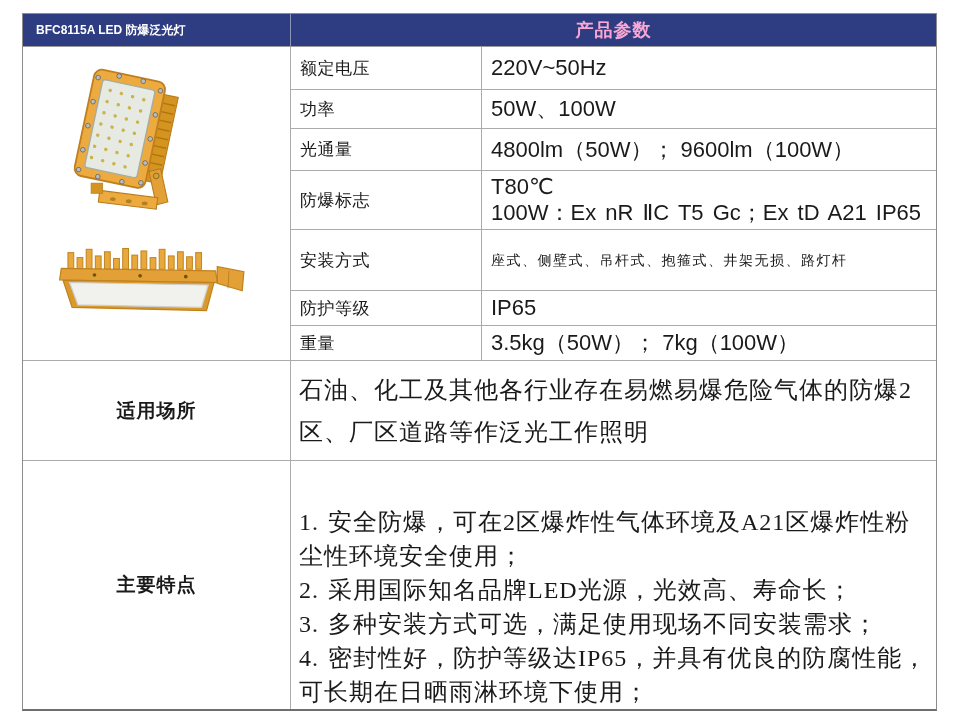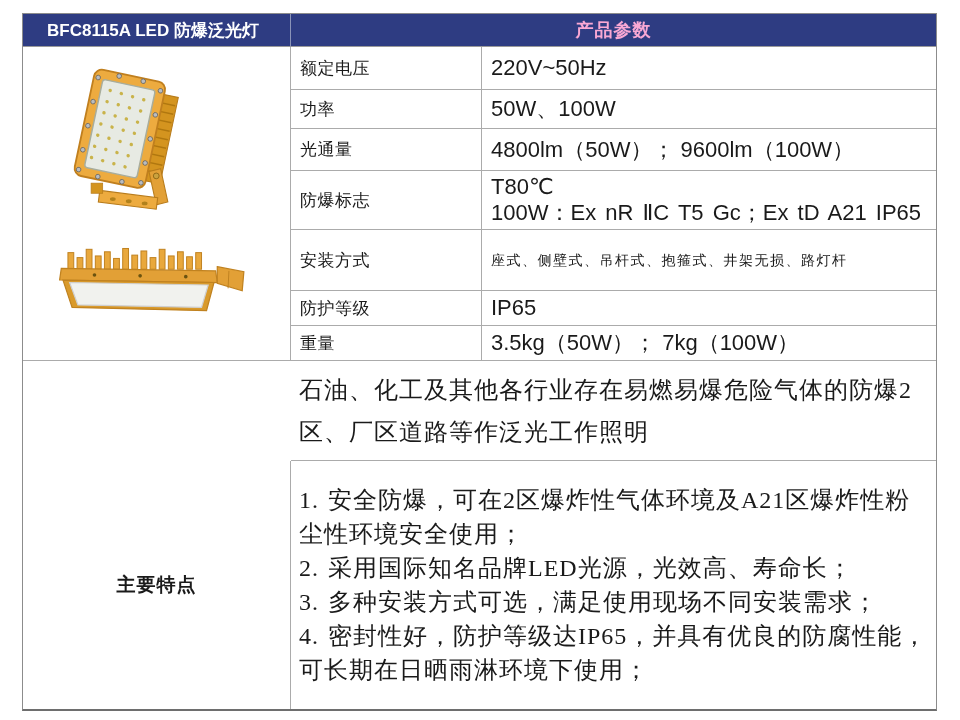--- a/index.html
+++ b/index.html
@@ -5,36 +5,36 @@
   html,body{margin:0;padding:0;background:#ffffff;}
   .page{position:relative;width:960px;height:720px;background:#ffffff;overflow:hidden;
         font-family:"Liberation Sans","DejaVu Sans",sans-serif;color:#1a1a1a;}
   .tbl{position:absolute;left:22px;top:13px;width:915px;height:698px;box-sizing:border-box;
        border:1px solid #8c8c8c;border-bottom:2px solid #6e6e6e;
        display:grid;grid-template-columns:268px 191px 1fr;
        grid-template-rows:33px 43px 39px 42px 59px 61px 35px 35px 100px 1fr;}
   .c{border-right:1px solid #ababab;border-bottom:1px solid #ababab;box-sizing:border-box;
      display:flex;align-items:center;overflow:hidden;}
   .noB{border-bottom:none;}
-  .hdrL{background:#2e3c82;color:#ffffff;font-weight:bold;font-size:17px;
-        padding-left:24px;border-right:1px solid #8a93b8;border-bottom:1px solid #9a9a9a;}
+  .hdrL{background:#2e3c82;color:#ffffff;font-weight:bold;font-size:12px;
+        padding-left:13px;border-right:1px solid #8a93b8;border-bottom:1px solid #9a9a9a;}
   .hdrR{background:#2e3c82;color:#f9a8d4;font-weight:bold;font-size:18px;
         justify-content:center;border-right:none;border-bottom:1px solid #9a9a9a;
         letter-spacing:1px;}
   .imgcell{grid-row:2 / span 7;position:relative;display:block;}
   .speclbl{font-size:17px;padding-left:9px;letter-spacing:0.5px;}
   .specval{font-size:22px;padding-left:9px;padding-right:6px;border-right:none;}
   .cjkwrap{font-size:14px;letter-spacing:1.5px;line-height:27px;}
   .exline{line-height:26px;word-spacing:3px;}
   .seclbl{justify-content:center;font-family:"Liberation Serif","DejaVu Serif",serif;
           font-weight:bold;font-size:19px;letter-spacing:1px;}
   .sectext{border-right:none;font-family:"Liberation Serif","DejaVu Serif",serif;
            font-size:24px;padding:0 8px;letter-spacing:1px;}
   .apptext{line-height:42px;}
-  .featcell{flex-direction:column;align-items:stretch;justify-content:center;}
+  .featcell{flex-direction:column;align-items:stretch;justify-content:flex-end;}
   .featitem{line-height:34px;}
   .fnum{margin-right:9px;}
   svg{display:block;}
 </style>
 </head>
 <body>
 
 <div class="page">
   <div class="tbl">
 
@@ -163,20 +163,21 @@
 
     <div class="c speclbl">安装方式</div>
     <div class="c specval cjkwrap">座式、侧壁式、吊杆式、抱箍式、井架无损、路灯杆</div>
 
     <div class="c speclbl">防护等级</div>
     <div class="c specval">IP65</div>
 
     <div class="c speclbl">重量</div>
     <div class="c specval">3.5kg（50W）； 7kg（100W）</div>
 
+    <div class="c seclbl">适用场所</div>
     <div class="c sectext" style="grid-column:2 / span 2;">
       <div class="apptext">石油、化工及其他各行业存在易燃易爆危险气体的防爆2区、厂区道路等作泛光工作照明</div>
     </div>
 
     <div class="c seclbl noB">主要特点</div>
     <div class="c sectext featcell noB" style="grid-column:2 / span 2;">
       <div class="featitem"><span class="fnum">1.</span><span>安全防爆，可在2区爆炸性气体环境及A21区爆炸性粉尘性环境安全使用；</span></div>
       <div class="featitem"><span class="fnum">2.</span><span>采用国际知名品牌LED光源，光效高、寿命长；</span></div>
       <div class="featitem"><span class="fnum">3.</span><span>多种安装方式可选，满足使用现场不同安装需求；</span></div>
       <div class="featitem"><span class="fnum">4.</span><span>密封性好，防护等级达IP65，并具有优良的防腐性能，可长期在日晒雨淋环境下使用；</span></div>

